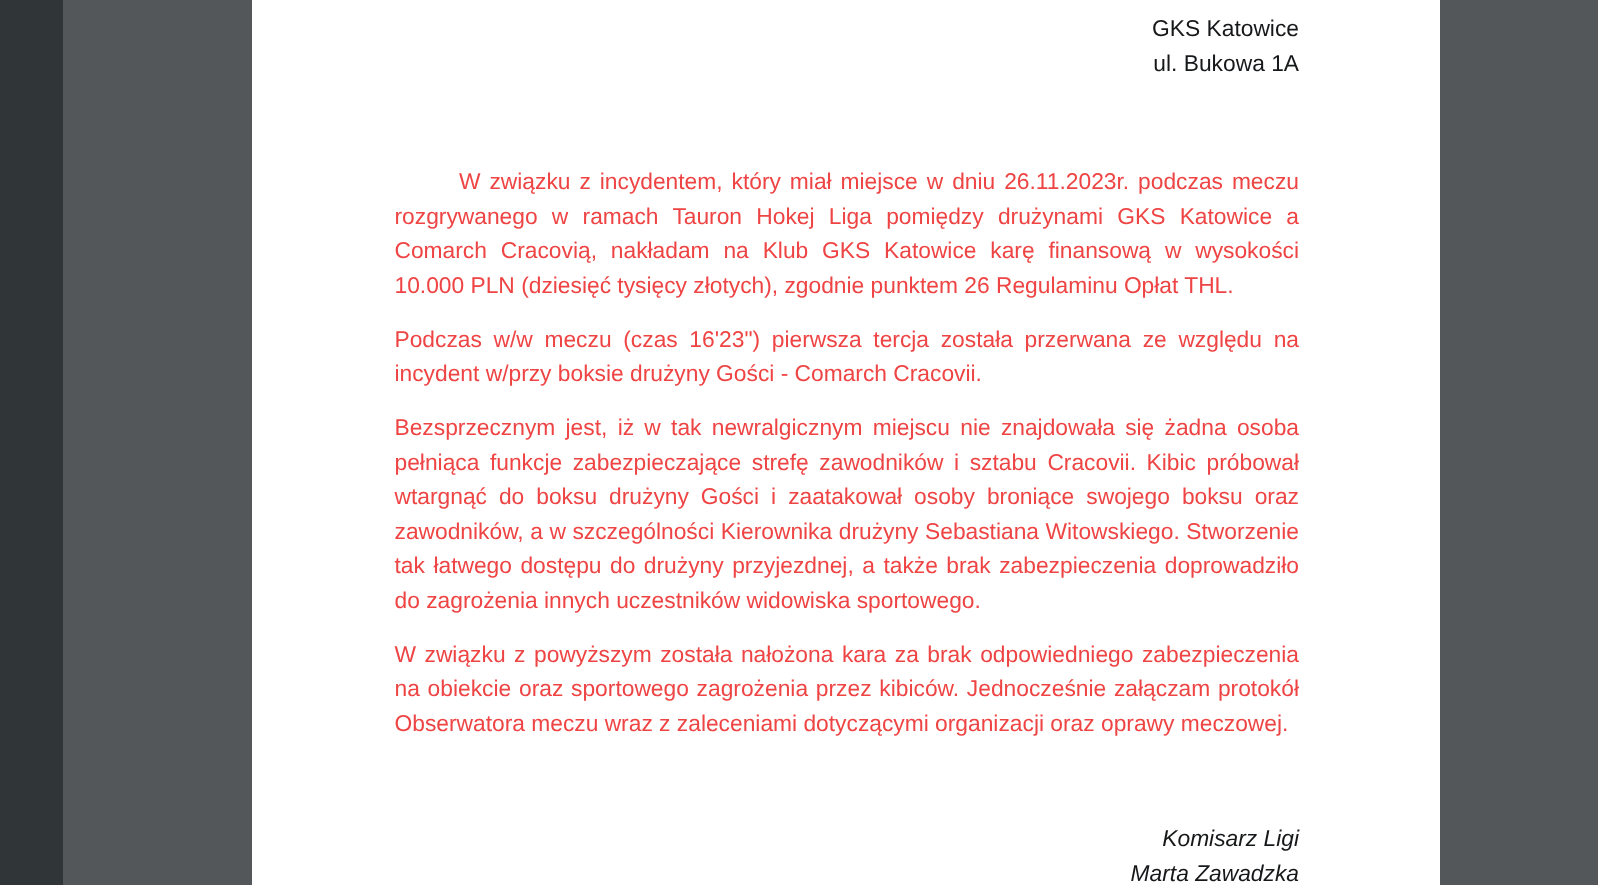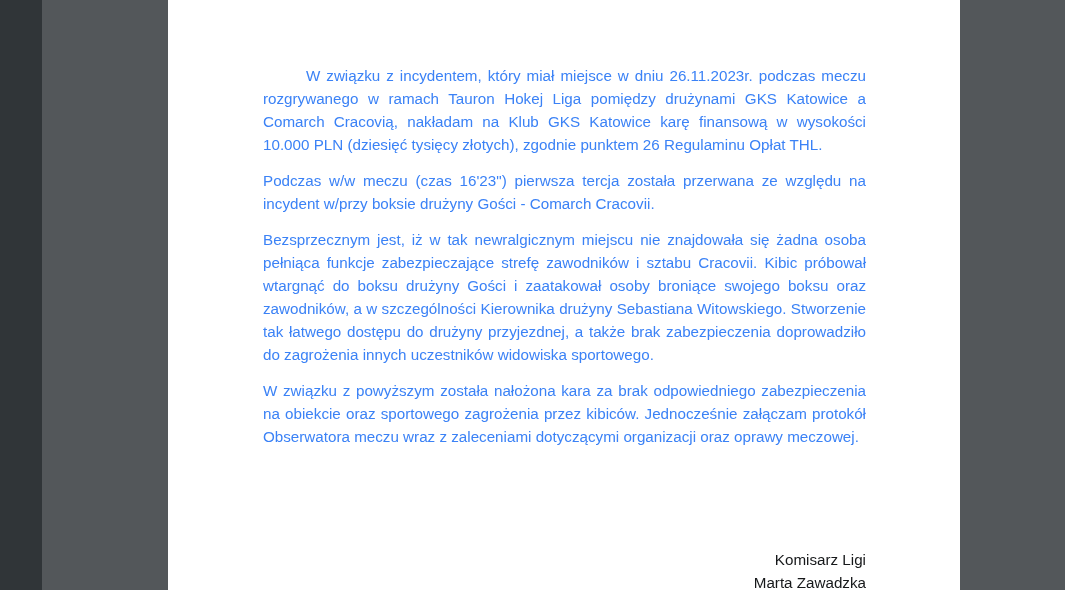--- a/index.html
+++ b/index.html
@@ -55,21 +55,21 @@
   }
   .body-block {
     margin-top: 56px;
   }
   p.para {
     margin: 0;
     text-align: justify;
     text-justify: inter-word;
     font-size: 15.2px;
     line-height: 23px;
-    color: #3b82f6;
+    color: #ef4444;
     hyphens: none;
   }
   p.para + p.para {
     margin-top: 13px;
   }
   p.para.first {
     text-indent: 43px;
   }
   .sign-block {
     position: absolute;
@@ -77,33 +77,36 @@
     top: 548px;
     width: 603px;
     text-align: right;
     font-size: 15.2px;
     line-height: 23px;
     color: #16181a;
   }
   .sign-line {
     display: block;
     white-space: nowrap;
+    font-style: italic;
   }
 </style>
 </head>
 <body>
 
 <div id="viewer">
 
   <div id="left-rail"></div>
 
   <div id="page">
     <div id="page-content">
 
       <div class="addr-block">
+        <span class="addr-line">GKS Katowice</span>
+        <span class="addr-line">ul. Bukowa 1A</span>
       </div>
 
       <div class="body-block">
         <p class="para first">W związku z incydentem, który miał miejsce w dniu 26.11.2023r. podczas meczu rozgrywanego w ramach Tauron Hokej Liga pomiędzy drużynami GKS Katowice a Comarch Cracovią, nakładam na Klub GKS Katowice karę finansową w wysokości 10.000 PLN (dziesięć tysięcy złotych), zgodnie punktem 26 Regulaminu Opłat THL.</p>
         <p class="para">Podczas w/w meczu (czas 16'23") pierwsza tercja została przerwana ze względu na incydent w/przy boksie drużyny Gości - Comarch Cracovii.</p>
         <p class="para">Bezsprzecznym jest, iż w tak newralgicznym miejscu nie znajdowała się żadna osoba pełniąca funkcje zabezpieczające strefę zawodników i sztabu Cracovii. Kibic próbował wtargnąć do boksu drużyny Gości i zaatakował osoby broniące swojego boksu oraz zawodników, a w szczególności Kierownika drużyny Sebastiana Witowskiego. Stworzenie tak łatwego dostępu do drużyny przyjezdnej, a także brak zabezpieczenia doprowadziło do zagrożenia innych uczestników widowiska sportowego.</p>
         <p class="para">W związku z powyższym została nałożona kara za brak odpowiedniego zabezpieczenia na obiekcie oraz sportowego zagrożenia przez kibiców. Jednocześnie załączam protokół Obserwatora meczu wraz z zaleceniami dotyczącymi organizacji oraz oprawy meczowej.</p>
       </div>
 
       <div class="sign-block">

